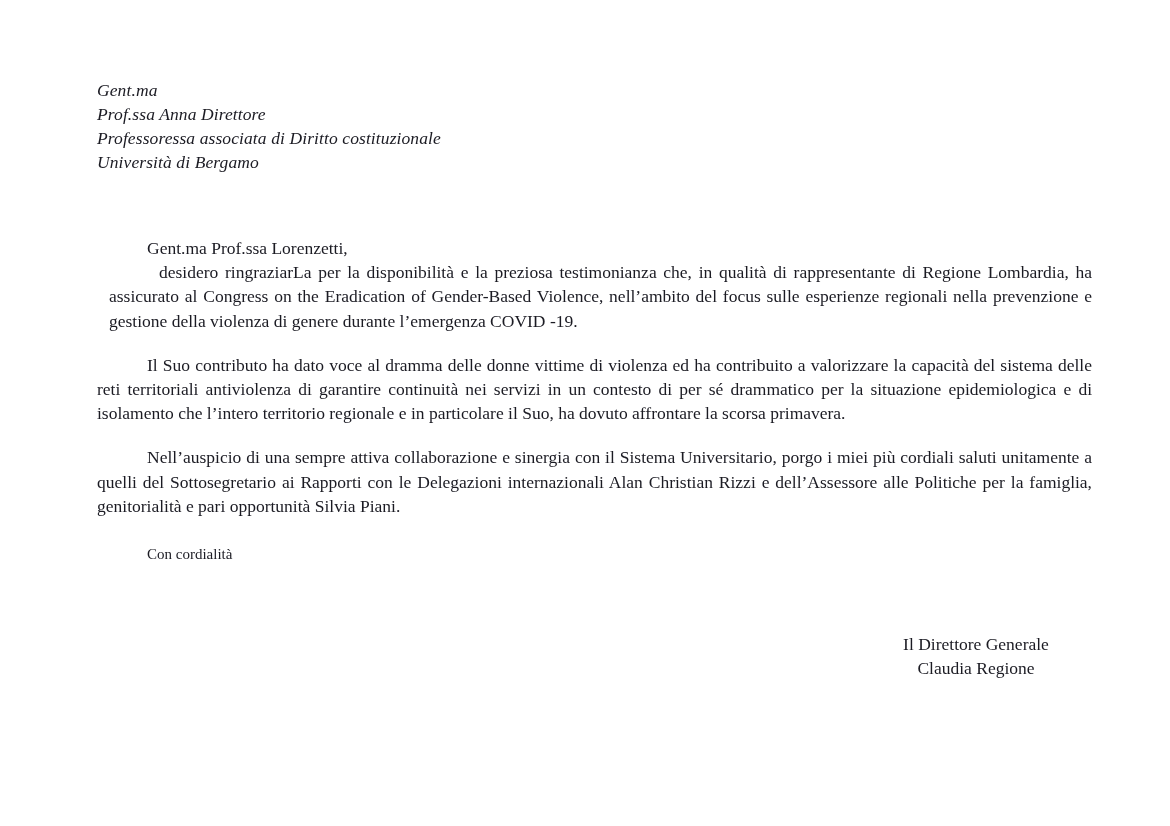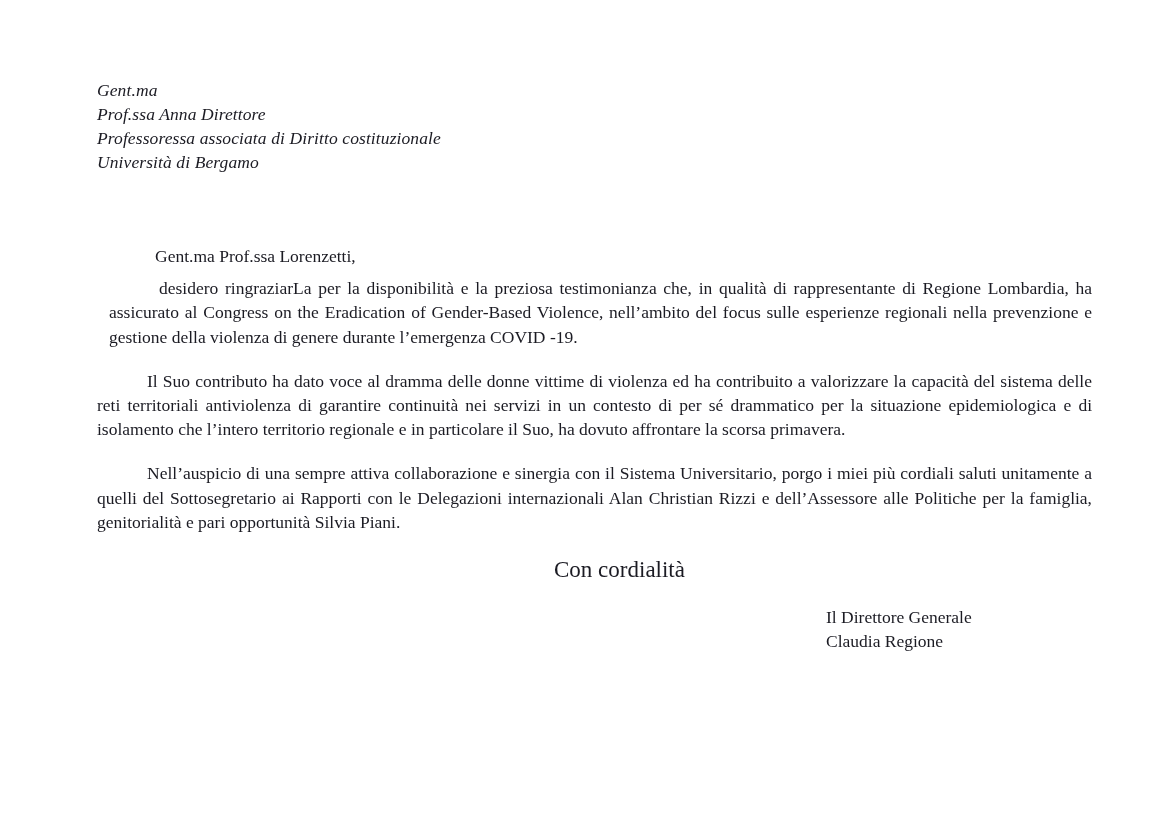--- a/index.html
+++ b/index.html
@@ -41,21 +41,21 @@
     position: absolute;
     left: 97px;
     top: 236px;
     width: 995px;
   }
 
   .salutation {
     font-size: 17.5px;
     line-height: 24.2px;
     text-indent: 50px;
-    margin: 8px;
+    margin: 0;
     text-align: left;
   }
 
   .para {
     font-size: 17.5px;
     line-height: 24.2px;
     text-align: justify;
     text-justify: inter-word;
     text-indent: 50px;
     margin: 0;
@@ -65,34 +65,35 @@
   .para.first {
     margin-top: 0;
     margin-left: 12px;
   }
 
   .para.spaced {
     margin-top: 20px;
   }
 
   .closing {
-    font-size: 23px;
+    font-size: 15px;
     line-height: 24.2px;
     text-indent: 50px;
     margin: 0;
     margin-top: 24.2px;
-    text-align: center;
+    text-align: left;
   }
 
   
   .signature {
     position: absolute;
     left: 826px;
-    top: 605px;
+    top: 632px;
     width: 300px;
+    text-align: center;
   }
 
   .signature .sig-line {
     font-size: 17.5px;
     line-height: 24.2px;
     white-space: pre;
   }
 </style>
 </head>
 <body>

